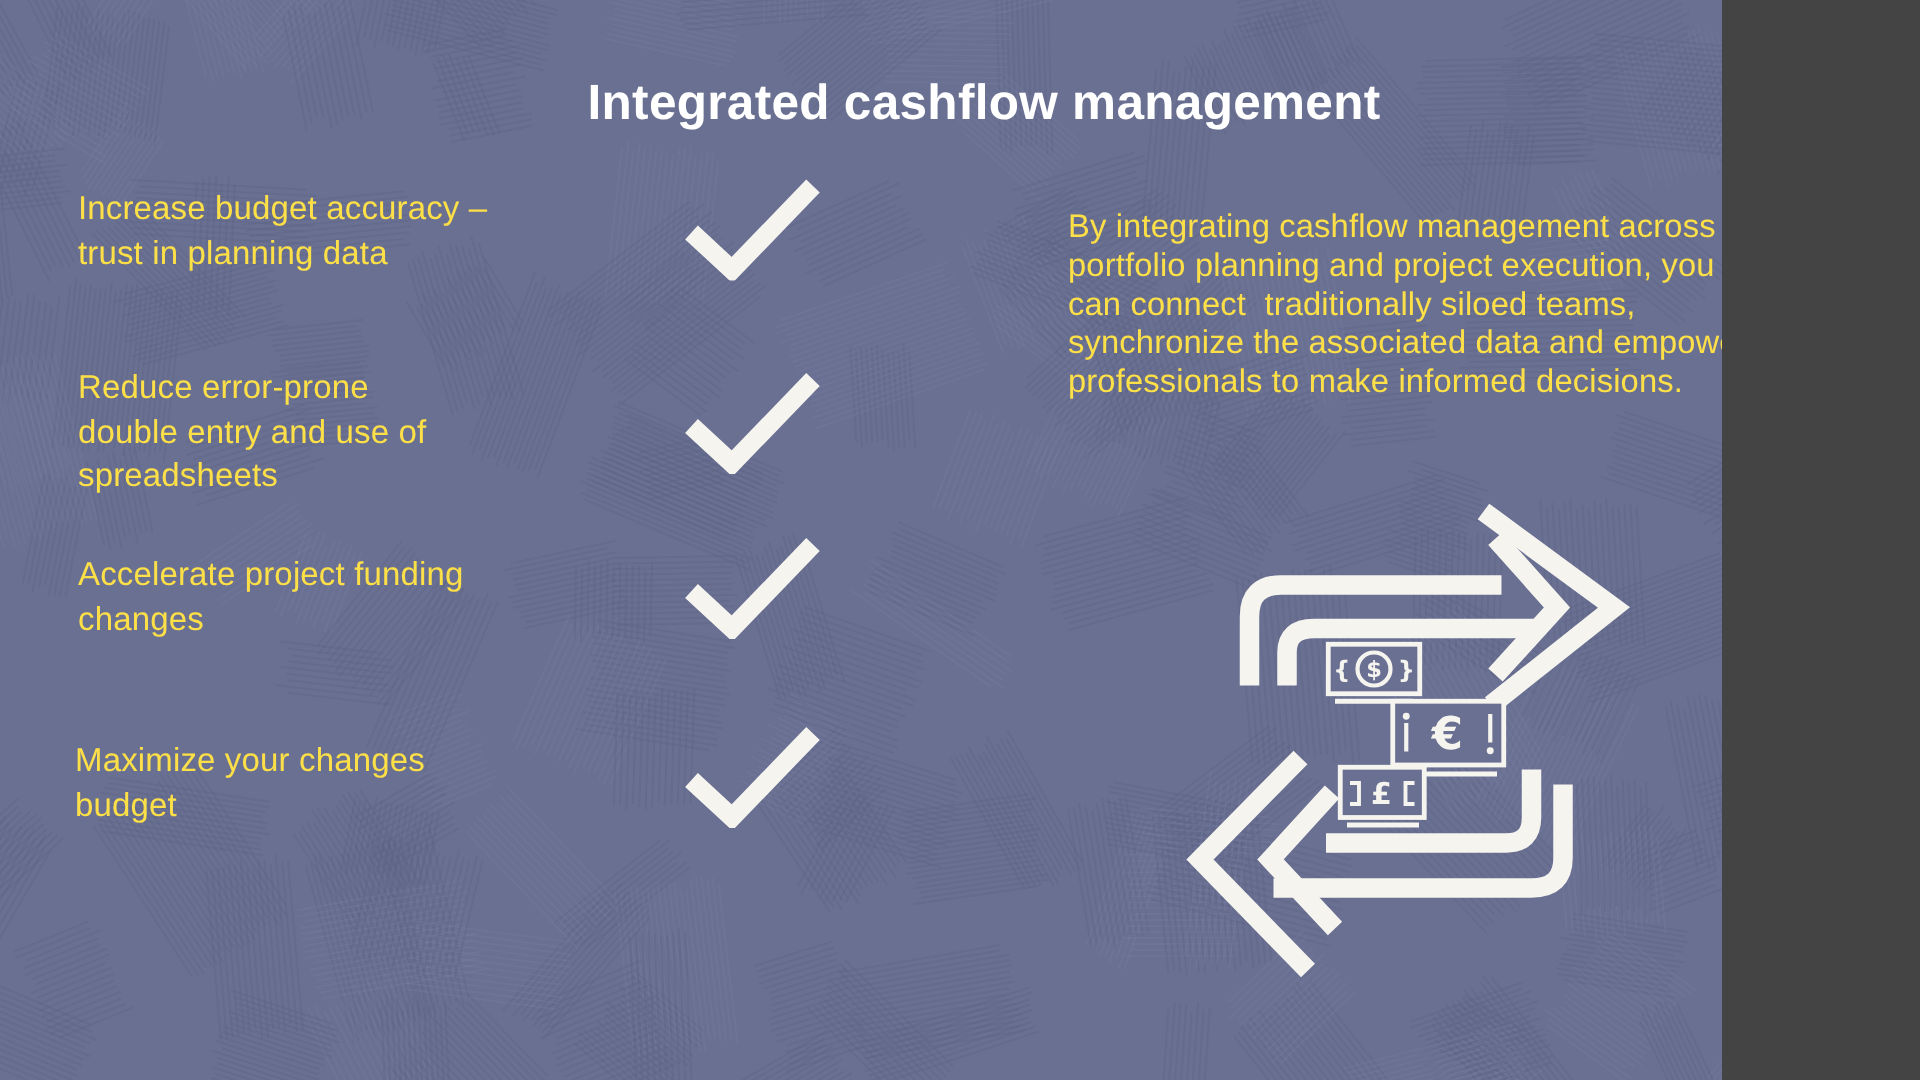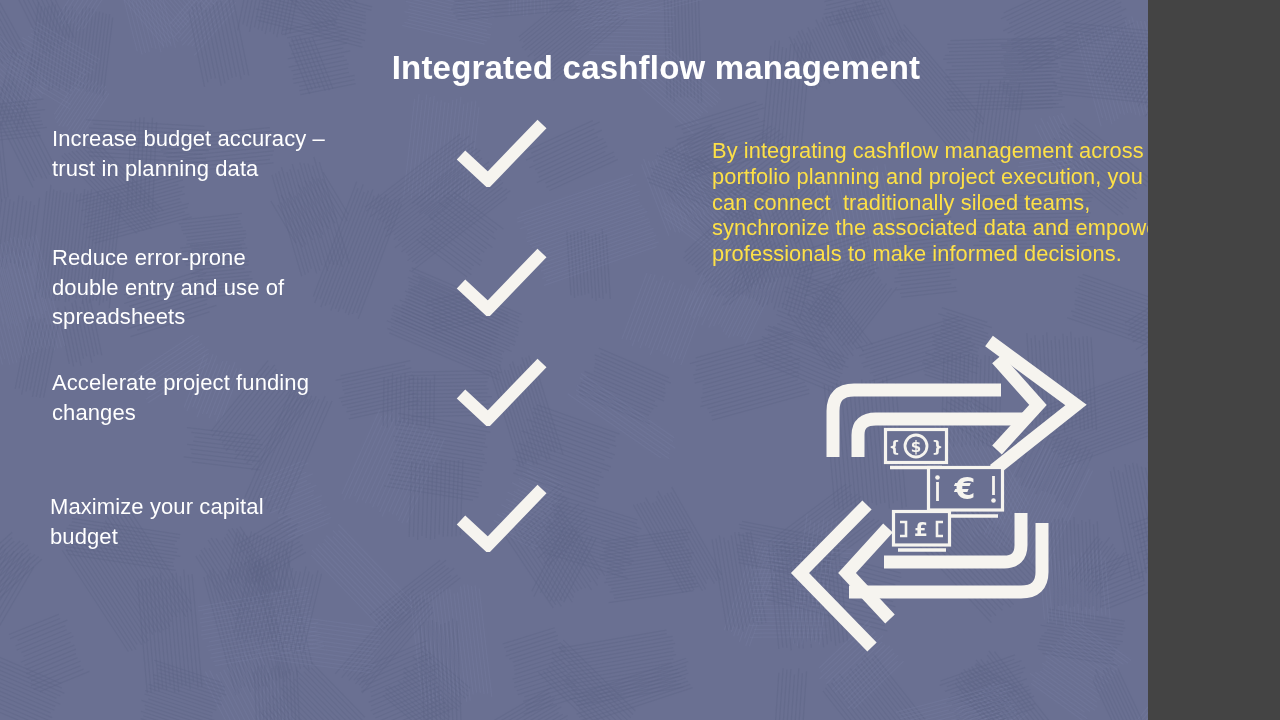--- a/index.html
+++ b/index.html
@@ -9,21 +9,21 @@
     font-family:"Liberation Sans",sans-serif;
   }
   #texture-svg{position:absolute;left:0;top:0;z-index:0;}
   .layer{position:absolute;z-index:1;}
   .title{
     left:0;top:50px;width:1280px;text-align:center;
     color:#ffffff;font-size:33px;font-weight:700;line-height:36px;
     transform:translateX(16px);letter-spacing:.2px;
   }
   .bullet{
-    color:#ffffff;font-size:22px;line-height:29.5px;
+    color:#fde047;font-size:22px;line-height:29.5px;
     white-space:pre-wrap;letter-spacing:.1px;
   }
   .para{
     left:712px;top:138px;width:522px;
     color:#fde047;font-size:21.8px;line-height:25.8px;
     white-space:pre-wrap;letter-spacing:.1px;
   }
   .check{position:absolute;left:455px;}
   .check polyline{fill:none;stroke:#f6f4ef;stroke-width:12.5;stroke-linejoin:miter;}
   .xfer .stroke13{fill:none;stroke:#f6f4ef;stroke-width:13;stroke-linejoin:miter;}
@@ -3309,21 +3309,21 @@
 
   <div class="layer title">Integrated cashflow management</div>
 
   <div class="layer bullet" style="left:52px;top:124px;">Increase budget accuracy –
 trust in planning data</div>
   <div class="layer bullet" style="left:52px;top:368px;">Accelerate project funding
 changes</div>
   <div class="layer bullet" style="left:52px;top:243px;">Reduce error-prone
 double entry and use of
 spreadsheets</div>
-  <div class="layer bullet" style="left:50px;top:492px;">Maximize your capital
+  <div class="layer bullet" style="left:50px;top:492px;">Maximize your changes
 budget</div>
 
   <svg class="layer check" style="top:117px;" width="92" height="70" viewBox="0 0 92 70">
     <polyline points="6,38 33,63 87,7"></polyline>
   </svg>
   <svg class="layer check" style="top:246px;" width="92" height="70" viewBox="0 0 92 70">
     <polyline points="6,38 33,63 87,7"></polyline>
   </svg>
   <svg class="layer check" style="top:356px;" width="92" height="70" viewBox="0 0 92 70">
     <polyline points="6,38 33,63 87,7"></polyline>

